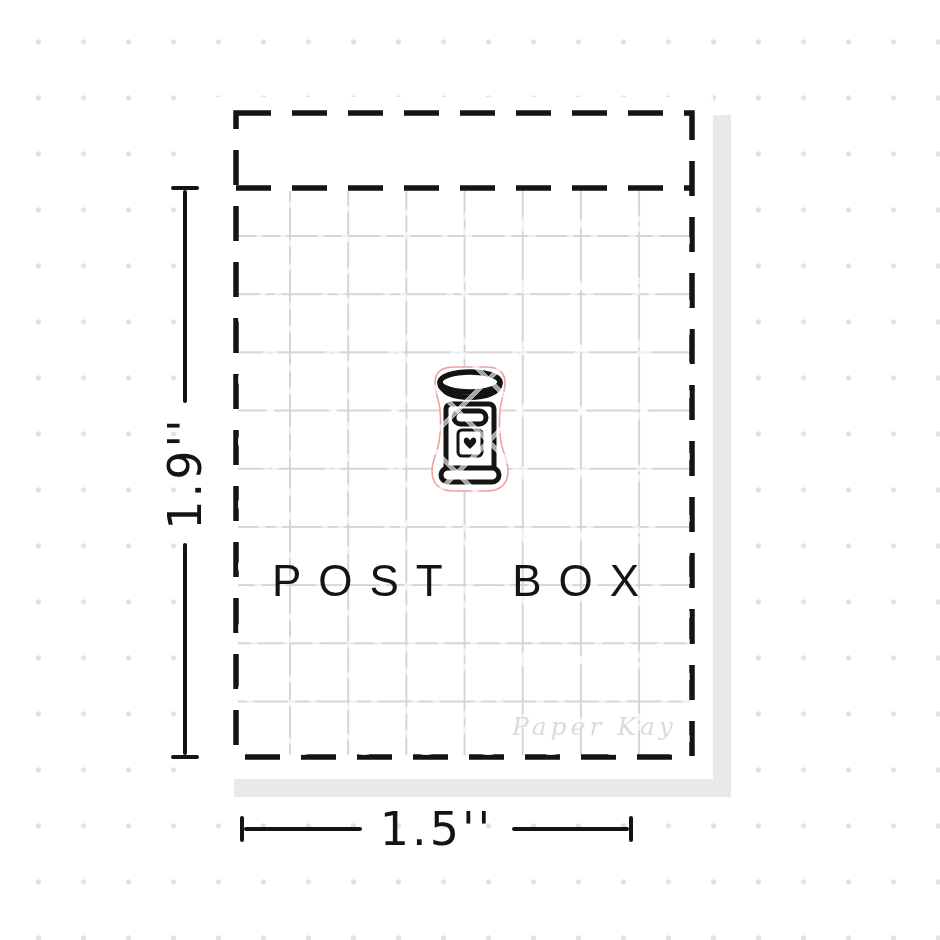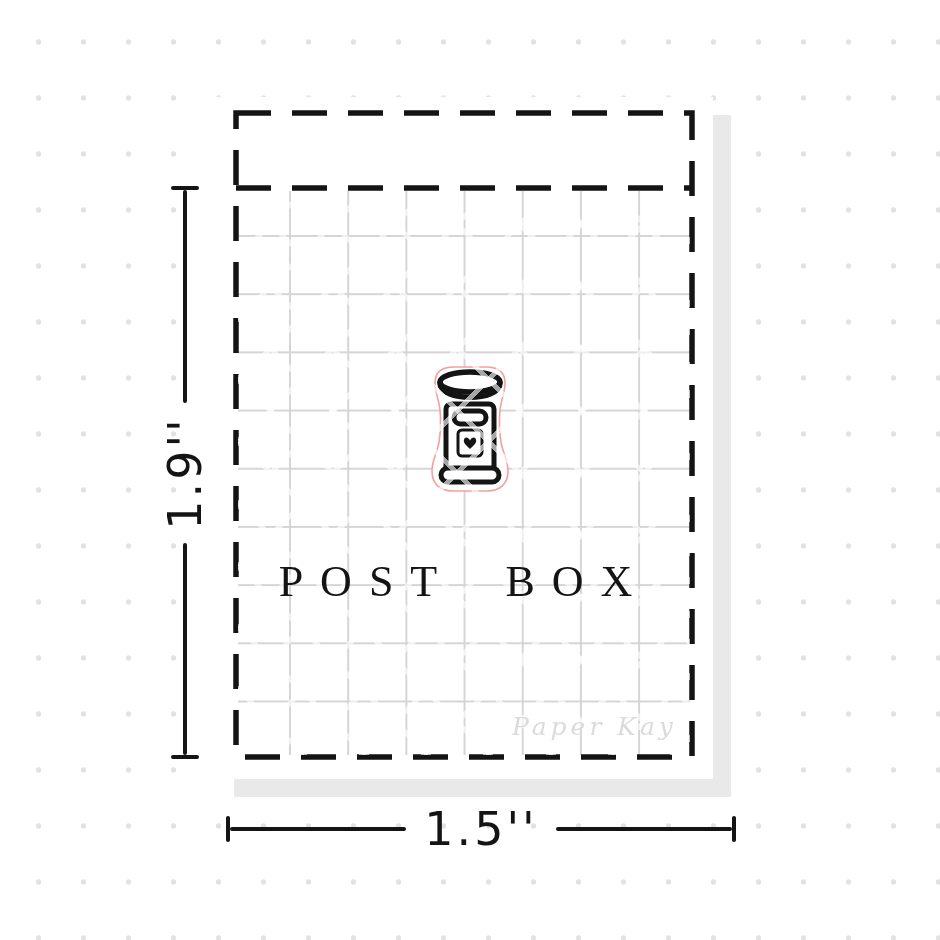--- a/index.html
+++ b/index.html
@@ -30,21 +30,21 @@
     background-image:
       repeating-linear-gradient(45deg, rgba(255,255,255,0.62) 0 5px, rgba(255,255,255,0) 5px 44px),
       repeating-linear-gradient(135deg, rgba(255,255,255,0.62) 0 5px, rgba(255,255,255,0) 5px 44px);
     pointer-events:none;
   }
   .icon-wrap{position:absolute;left:424px;top:364px;width:92px;height:132px;}
   .title{
     position:absolute;left:236px;top:556px;width:456px;
     text-align:center;font-size:44px;font-weight:400;color:#141414;
     letter-spacing:17px;word-spacing:24px;white-space:nowrap;
-    font-family:Liberation Serif, serif;
+    font-family:Liberation Sans, sans-serif;
   }
   .brand{
     position:absolute;left:236px;top:712px;width:441px;
     text-align:right;font-family:"DejaVu Serif", serif;font-style:italic;
     font-size:25px;color:#dbdbdb;letter-spacing:4px;
   }
   
   .vdim{
     position:absolute;left:171px;top:186px;width:28px;height:573px;
     display:flex;flex-direction:column;align-items:center;
@@ -52,21 +52,21 @@
   .vdim .cap{width:28px;height:4px;background:#141414;border-radius:2px;flex:0 0 auto;}
   .vdim .seg{width:4px;flex:1 1 auto;background:#141414;border-radius:2px;}
   .vdim .label-box{flex:0 0 140px;width:28px;position:relative;}
   .vdim .label-box span{
     position:absolute;left:50%;top:50%;
     transform:translate(-50%,-50%) rotate(-90deg);
     font-size:46px;color:#141414;white-space:nowrap;letter-spacing:3px;
   }
   
   .hdim{
-    position:absolute;left:226px;top:815px;width:510px;height:28px;
+    position:absolute;left:240px;top:815px;width:393px;height:28px;
     display:flex;flex-direction:row;align-items:center;
   }
   .hdim .cap{width:4px;height:26px;background:#141414;border-radius:2px;flex:0 0 auto;}
   .hdim .seg{height:4px;flex:1 1 auto;background:#141414;border-radius:2px;}
   .hdim .label-box{flex:0 0 150px;text-align:center;font-size:46px;color:#141414;letter-spacing:3px;}
 </style>
 </head>
 <body>
 
 <div class="canvas">

